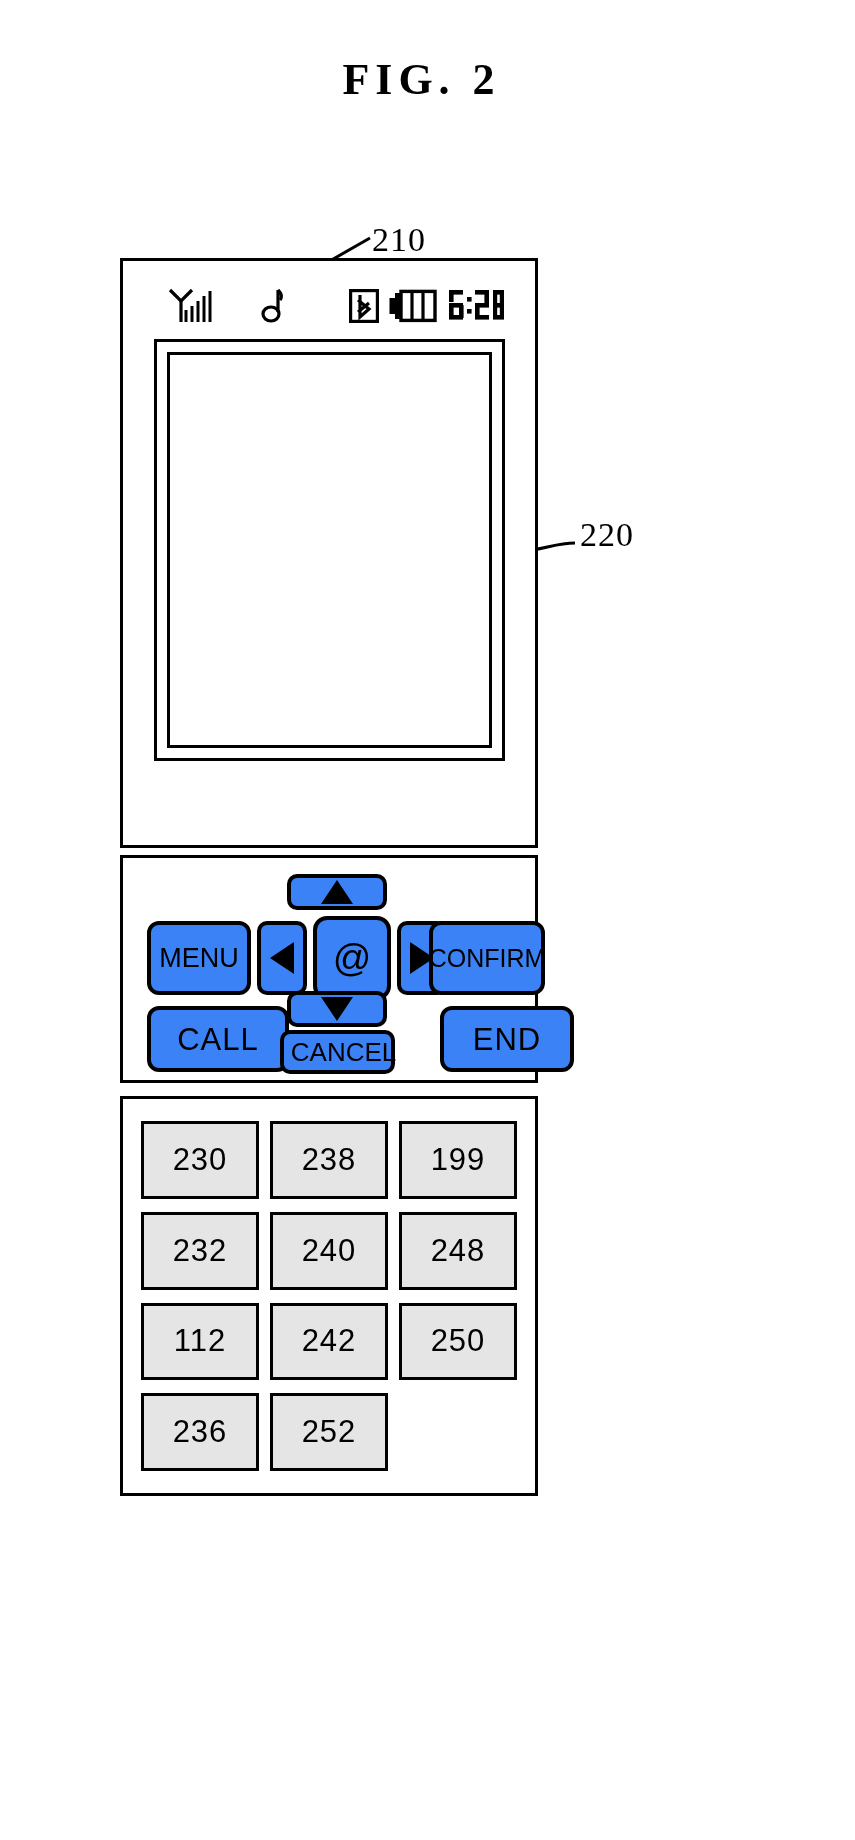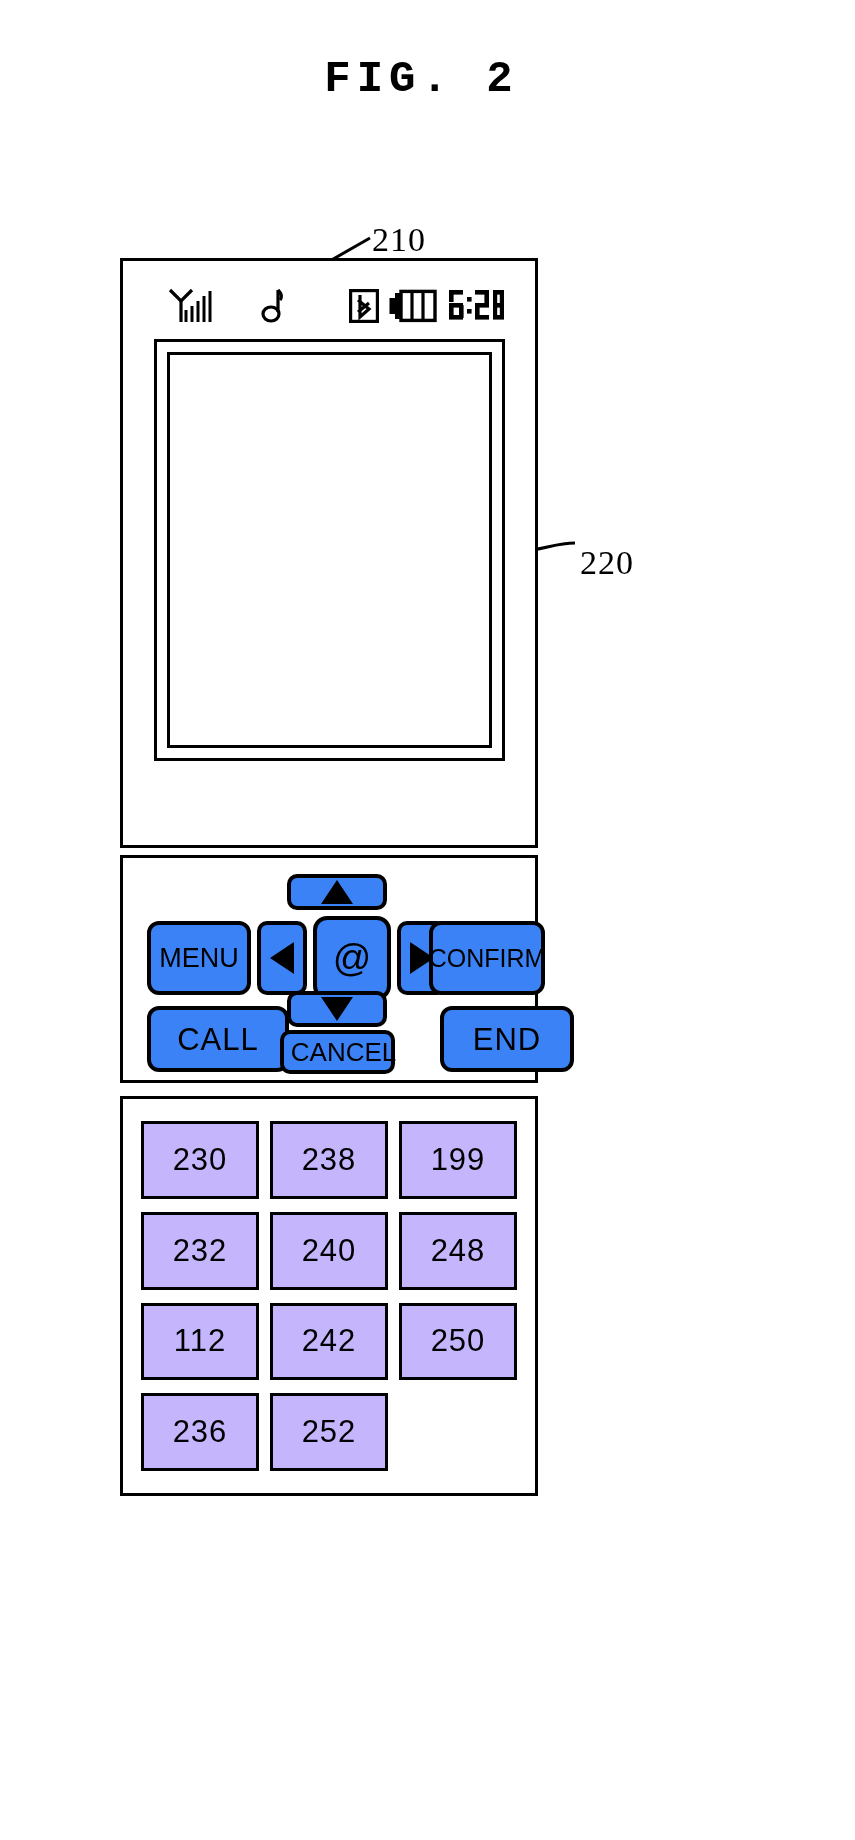--- a/index.html
+++ b/index.html
@@ -16,36 +16,36 @@
     overflow: hidden;
   }
 
   
   #figure-title {
     position: absolute;
     top: 54px;
     left: 0;
     width: 843px;
     text-align: center;
-    font-family: Liberation Mono, monospace;
+    font-family: Liberation Serif, serif;
     font-size: 44px;
     font-weight: 700;
     letter-spacing: 6px;
   }
 
   
   .ref-label {
     position: absolute;
     font-family: "Liberation Serif", serif;
     font-size: 34px;
     font-weight: 400;
     letter-spacing: 1px;
   }
   #ref-210 { top: 221px; left: 372px; }
-  #ref-220 { top: 544px; left: 580px; }
+  #ref-220 { top: 516px; left: 580px; }
 
   .leader {
     position: absolute;
     stroke: #000;
     stroke-width: 3;
     fill: none;
     overflow: visible;
   }
 
   
@@ -179,21 +179,21 @@
   #keypad-grid {
     display: grid;
     grid-template-columns: repeat(3, 1fr);
     grid-template-rows: repeat(4, 1fr);
     gap: 13px 11px;
     width: 100%;
     height: 100%;
   }
   .numkey {
     border: 3px solid #000;
-    background: #c4b5fd;
+    background: #e5e5e5;
     box-sizing: border-box;
     display: flex;
     align-items: center;
     justify-content: center;
     font-family: "Liberation Sans", sans-serif;
     font-size: 31px;
     letter-spacing: 1px;
     color: #000;
   }
 </style>

